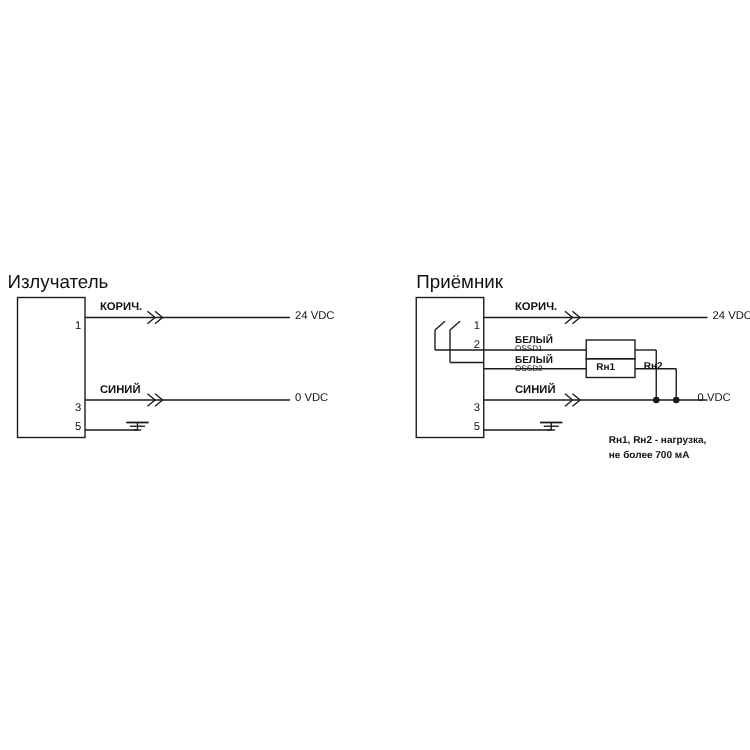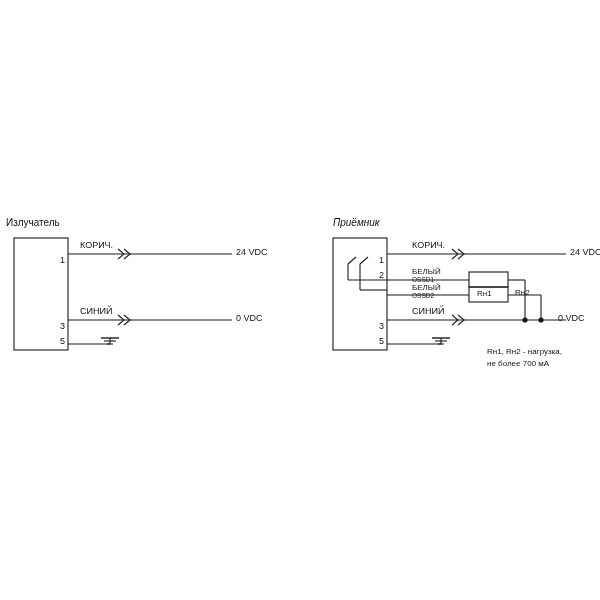--- a/index.html
+++ b/index.html
@@ -22,25 +22,25 @@
     width: 600px;
     height: 600px;
   }
   .lbl {
     position: absolute;
     font-family: "Liberation Sans", sans-serif;
     color: #111;
     white-space: nowrap;
     line-height: 1;
   }
-  .t10 { font-size: 10px; }
+  .t10 { font-size: 15px; }
   .t9  { font-size: 9px; }
   .t8  { font-size: 8px; }
   .t65 { font-size: 6.5px; }
-  .bold { font-weight: normal; }
+  .bold { font-weight: bold; }
   svg { display: block; }
 </style>
 </head>
 <body>
 
 <div id="canvas">
 
   <svg width="600" height="600" viewBox="0 0 600 600">
     <g stroke="#1a1a1a" fill="none" stroke-width="1.1">
 
@@ -110,21 +110,21 @@
   <div class="lbl t9 bold" style="left:80px; top:241px;">КОРИЧ.</div>
   <div class="lbl t9 bold" style="left:80px; top:307px;">СИНИЙ</div>
 
   <div class="lbl t9" style="left:60px; top:256px;">1</div>
   <div class="lbl t9" style="left:60px; top:322px;">3</div>
   <div class="lbl t9" style="left:60px; top:337px;">5</div>
 
   <div class="lbl t9" style="left:236px; top:248px;">24 VDC</div>
   <div class="lbl t9" style="left:236px; top:314px;">0 VDC</div>
 
-  <div class="lbl t10" style="left:333px; top:218px;font-style:italic;">Приёмник</div>
+  <div class="lbl t10" style="left:333px; top:218px;">Приёмник</div>
 
   <div class="lbl t9 bold" style="left:412px; top:241px;">КОРИЧ.</div>
 
   <div class="lbl t8 bold" style="left:412px; top:268px;">БЕЛЫЙ</div>
   <div class="lbl t65" style="left:412px; top:277px;">OSSD1</div>
 
   <div class="lbl t8 bold" style="left:412px; top:284px;">БЕЛЫЙ</div>
   <div class="lbl t65" style="left:412px; top:293px;">OSSD2</div>
 
   <div class="lbl t9 bold" style="left:412px; top:307px;">СИНИЙ</div>

